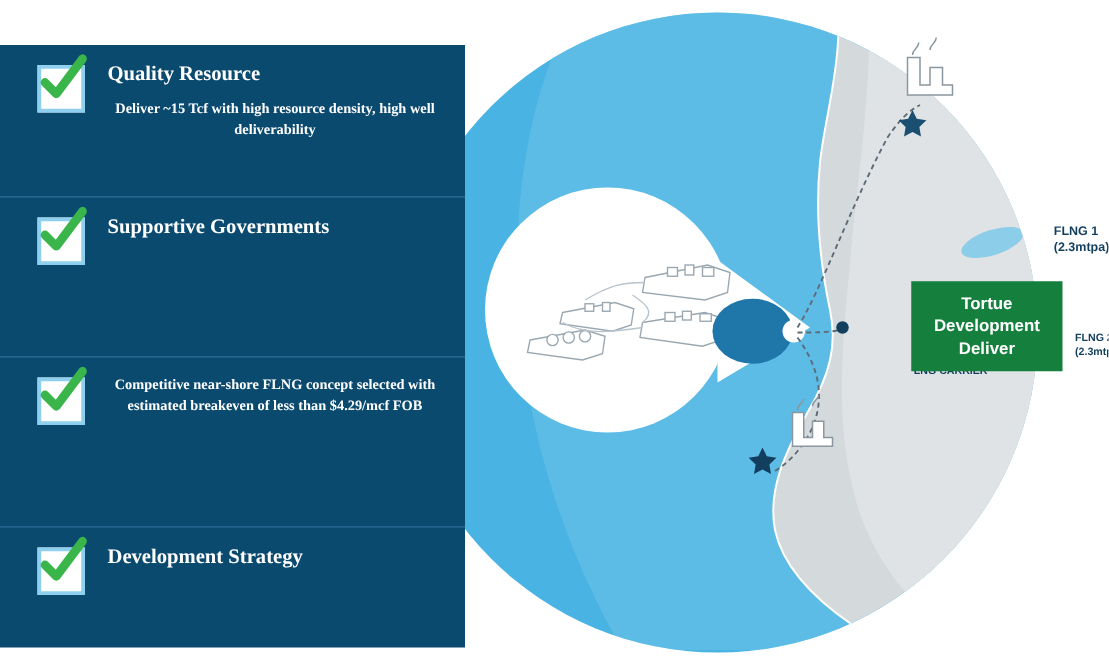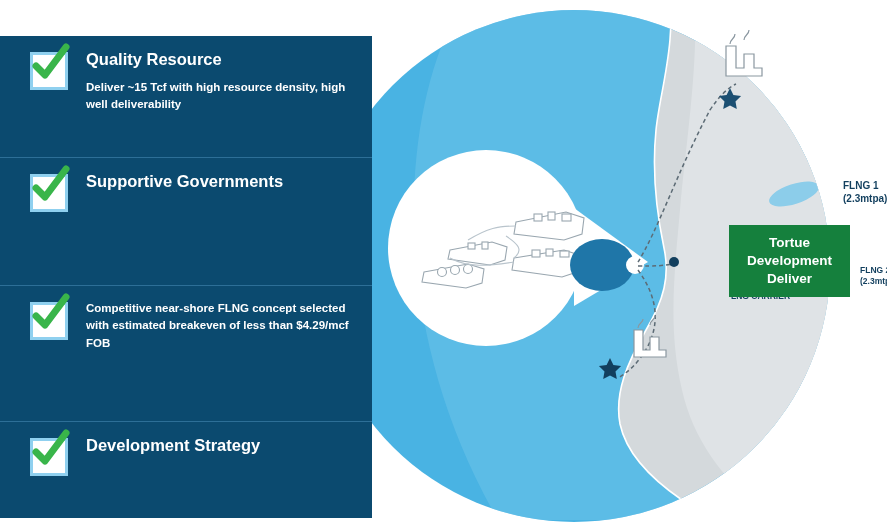--- a/index.html
+++ b/index.html
@@ -30,37 +30,39 @@
     width: 372px;
     height: 482px;
     background: #0b4a6f;
     z-index: 5;
   }
   .feature-row {
     position: relative;
     box-sizing: border-box;
     padding: 14px 18px 14px 86px;
     border-bottom: 1px solid #2d6f97;
+    font-family: Liberation Serif, serif;
   }
   .feature-row:last-child {
     border-bottom: none;
   }
   .feature-title {
     color: #ffffff;
     font-size: 16.5px;
     font-weight: bold;
     margin: 0 0 10px 0;
     line-height: 1.15;
   }
   .feature-desc {
     color: #ffffff;
     font-size: 11.5px;
     font-weight: bold;
     line-height: 1.5;
     margin: 0;
+    text-align: center;
   }
   .check-box {
     position: absolute;
     left: 30px;
     top: 16px;
     width: 38px;
     height: 38px;
     background: #ffffff;
     border: 3px solid #8fd0ef;
     box-sizing: border-box;

